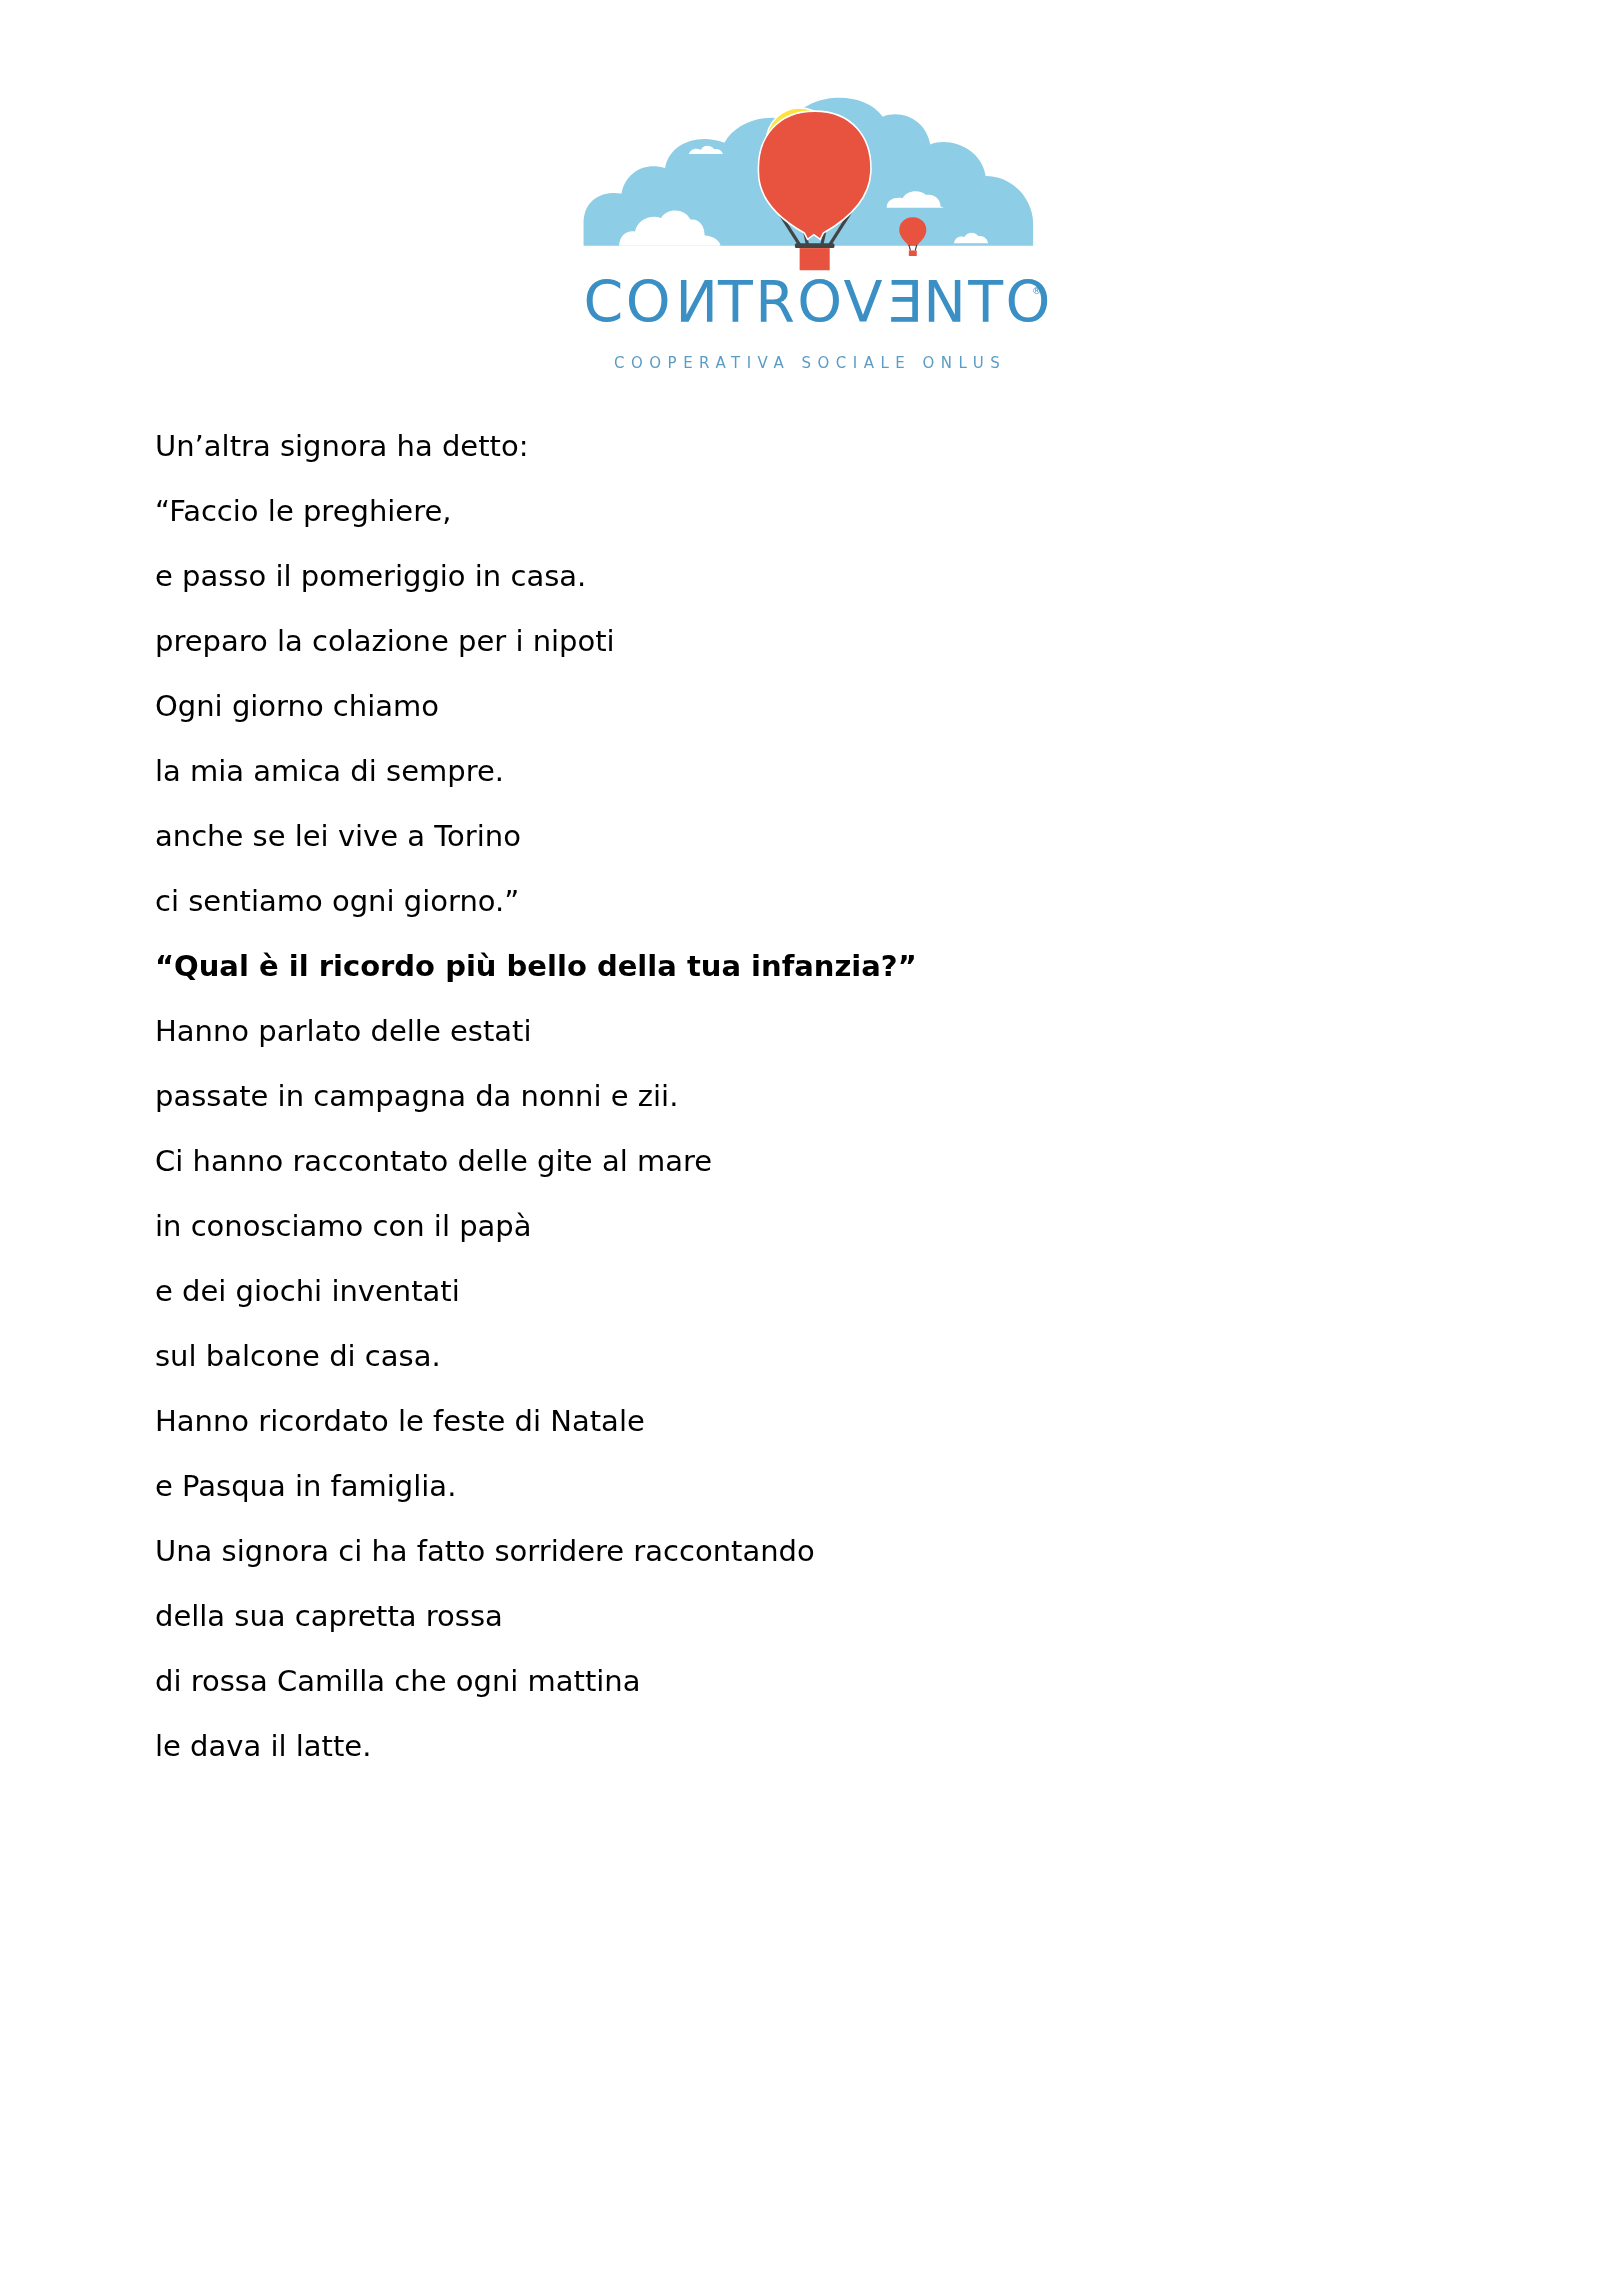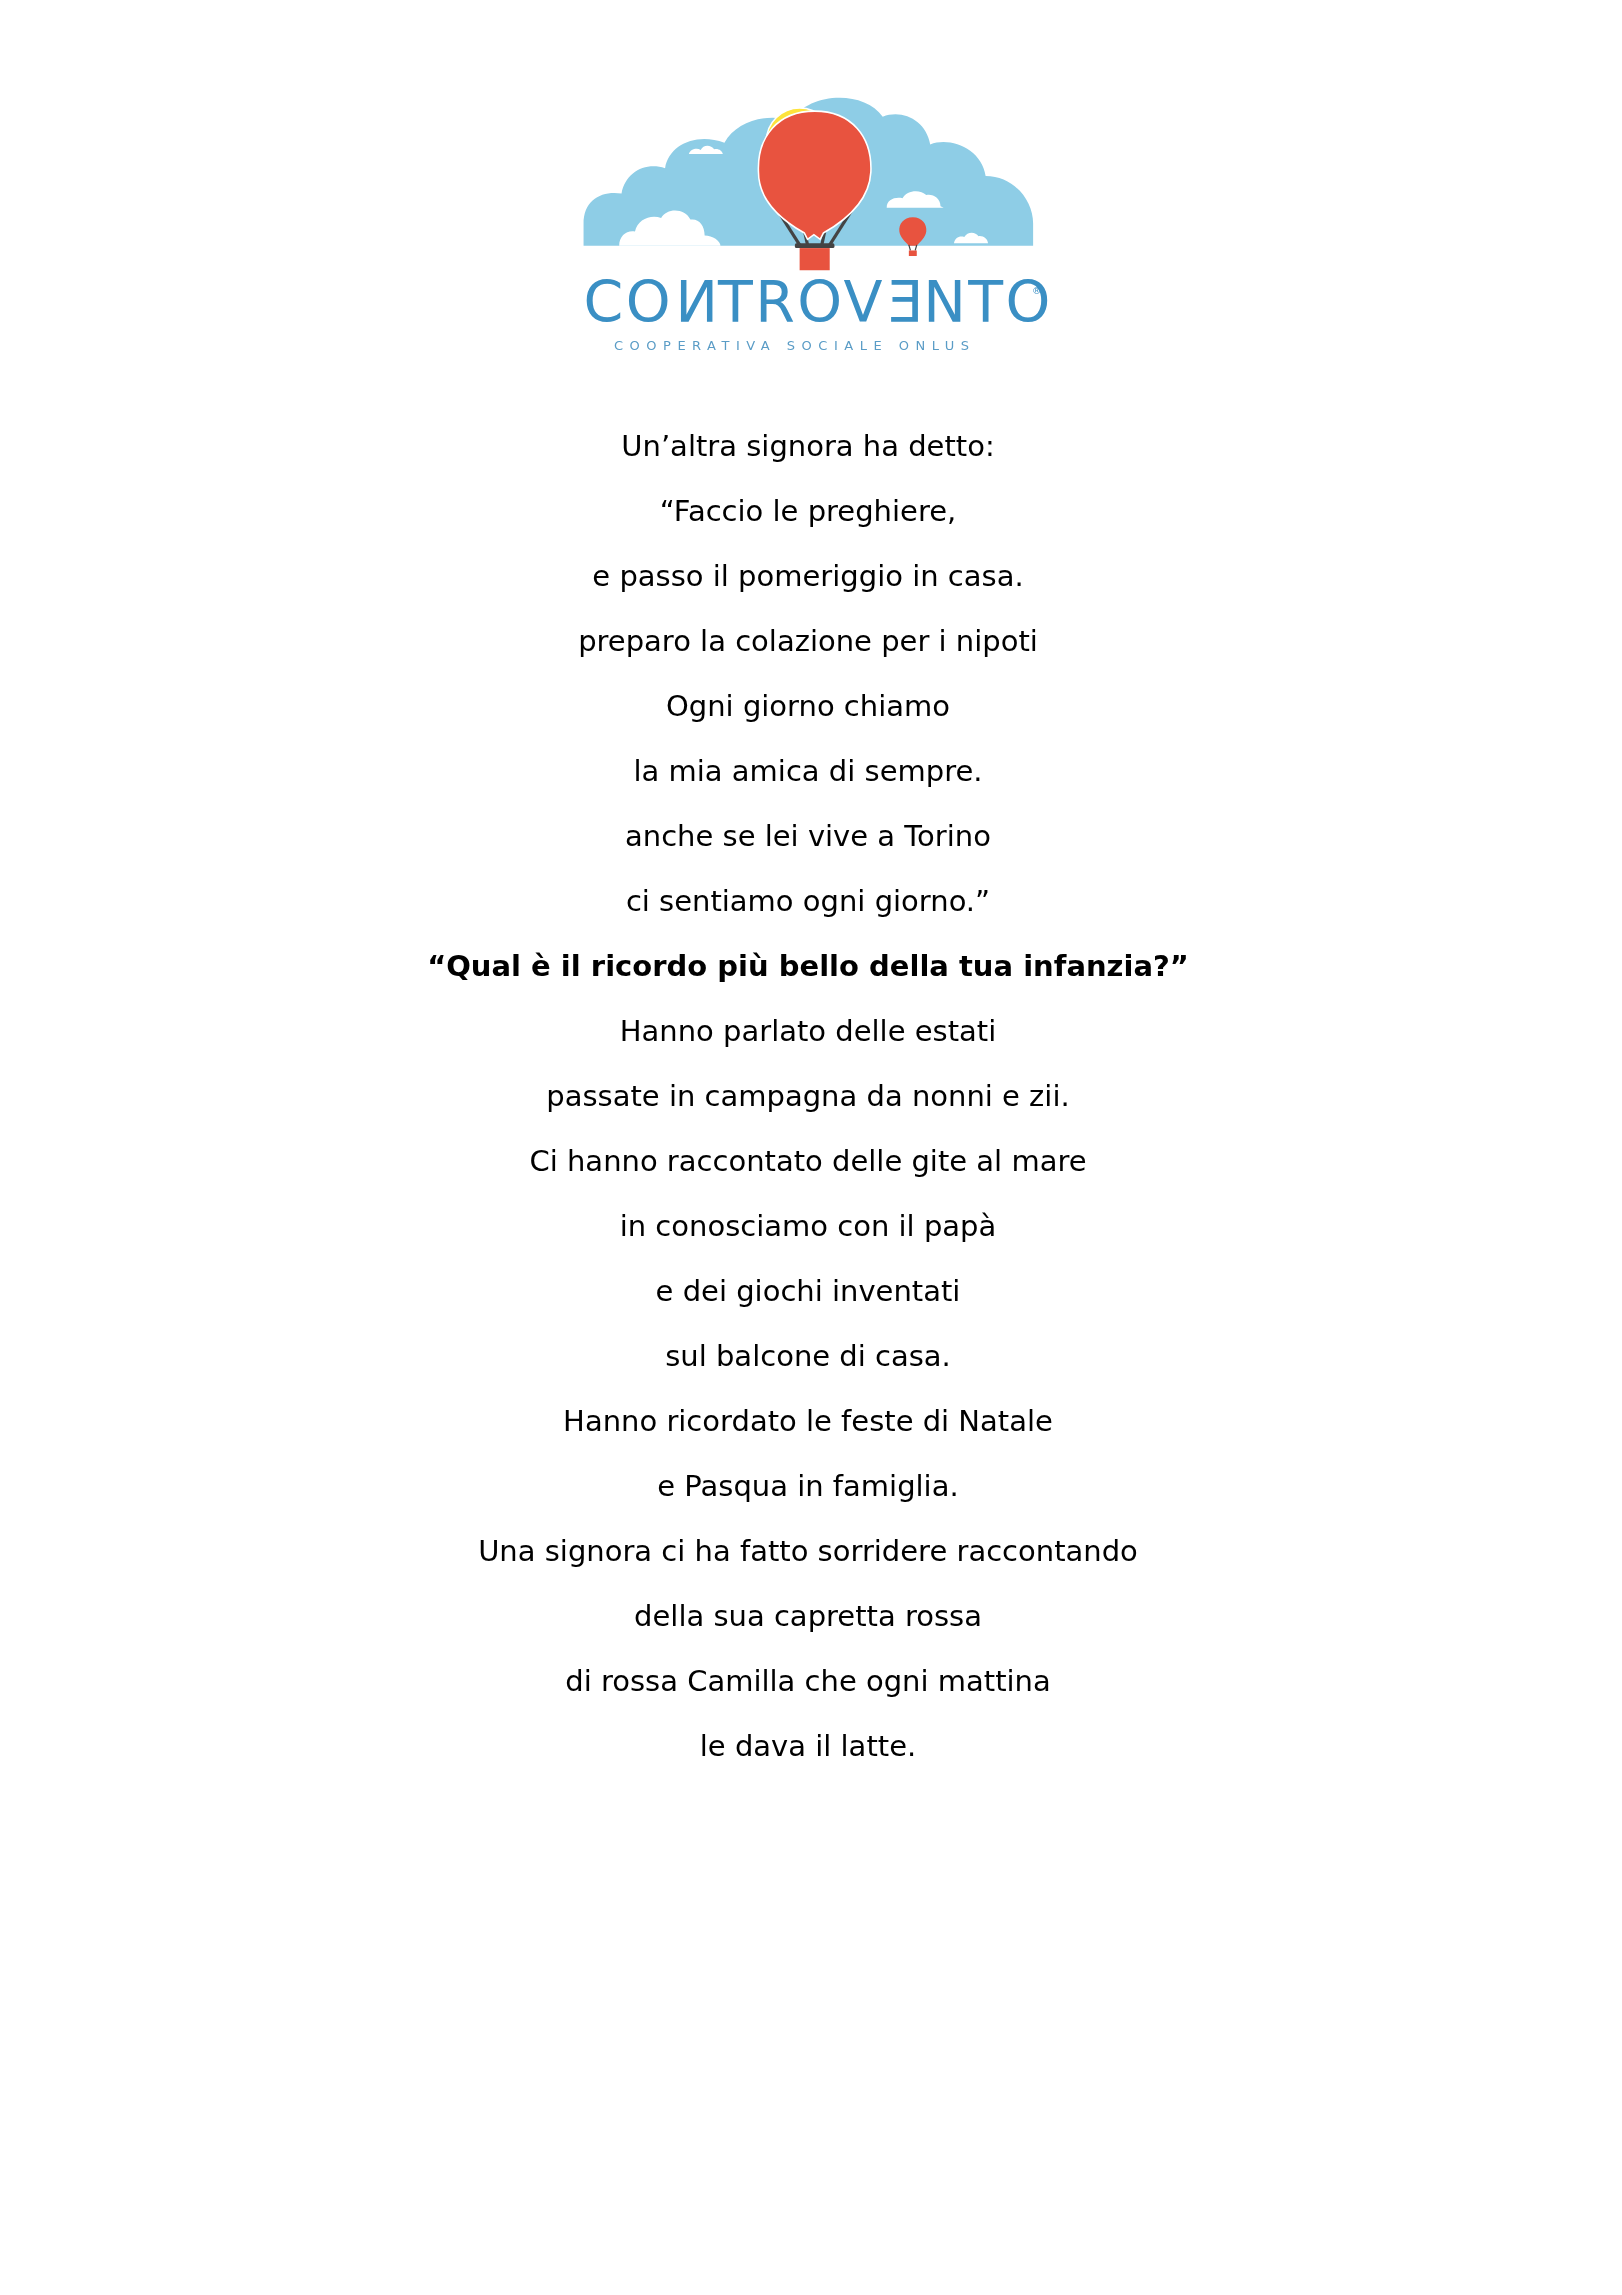--- a/index.html
+++ b/index.html
@@ -53,38 +53,38 @@
     .registered {
       position: absolute;
       left: 454px;
       top: 196px;
       font-size: 9.5px;
       color: #3a8fc4;
     }
     .tagline {
       position: absolute;
       left: 36px;
-      top: 248px;
+      top: 266px;
       width: 372px;
       font-family: "DejaVu Sans", sans-serif;
-      font-size: 13px;
+      font-size: 15px;
       line-height: 17.4px;
       letter-spacing: 6.5px;
       color: #5a9cc6;
       white-space: nowrap;
+      text-align: right;
     }
     .body-text {
       position: absolute;
       left: 155px;
       top: 414px;
       width: 1306px;
       margin: 0;
       padding: 0;
       list-style: none;
-      text-align: center;
     }
     .body-text li {
       font-size: 29px;
       line-height: 65px;
       height: 65px;
       white-space: nowrap;
       color: #000000;
     }
     .body-text li.bold {
       font-weight: bold;

